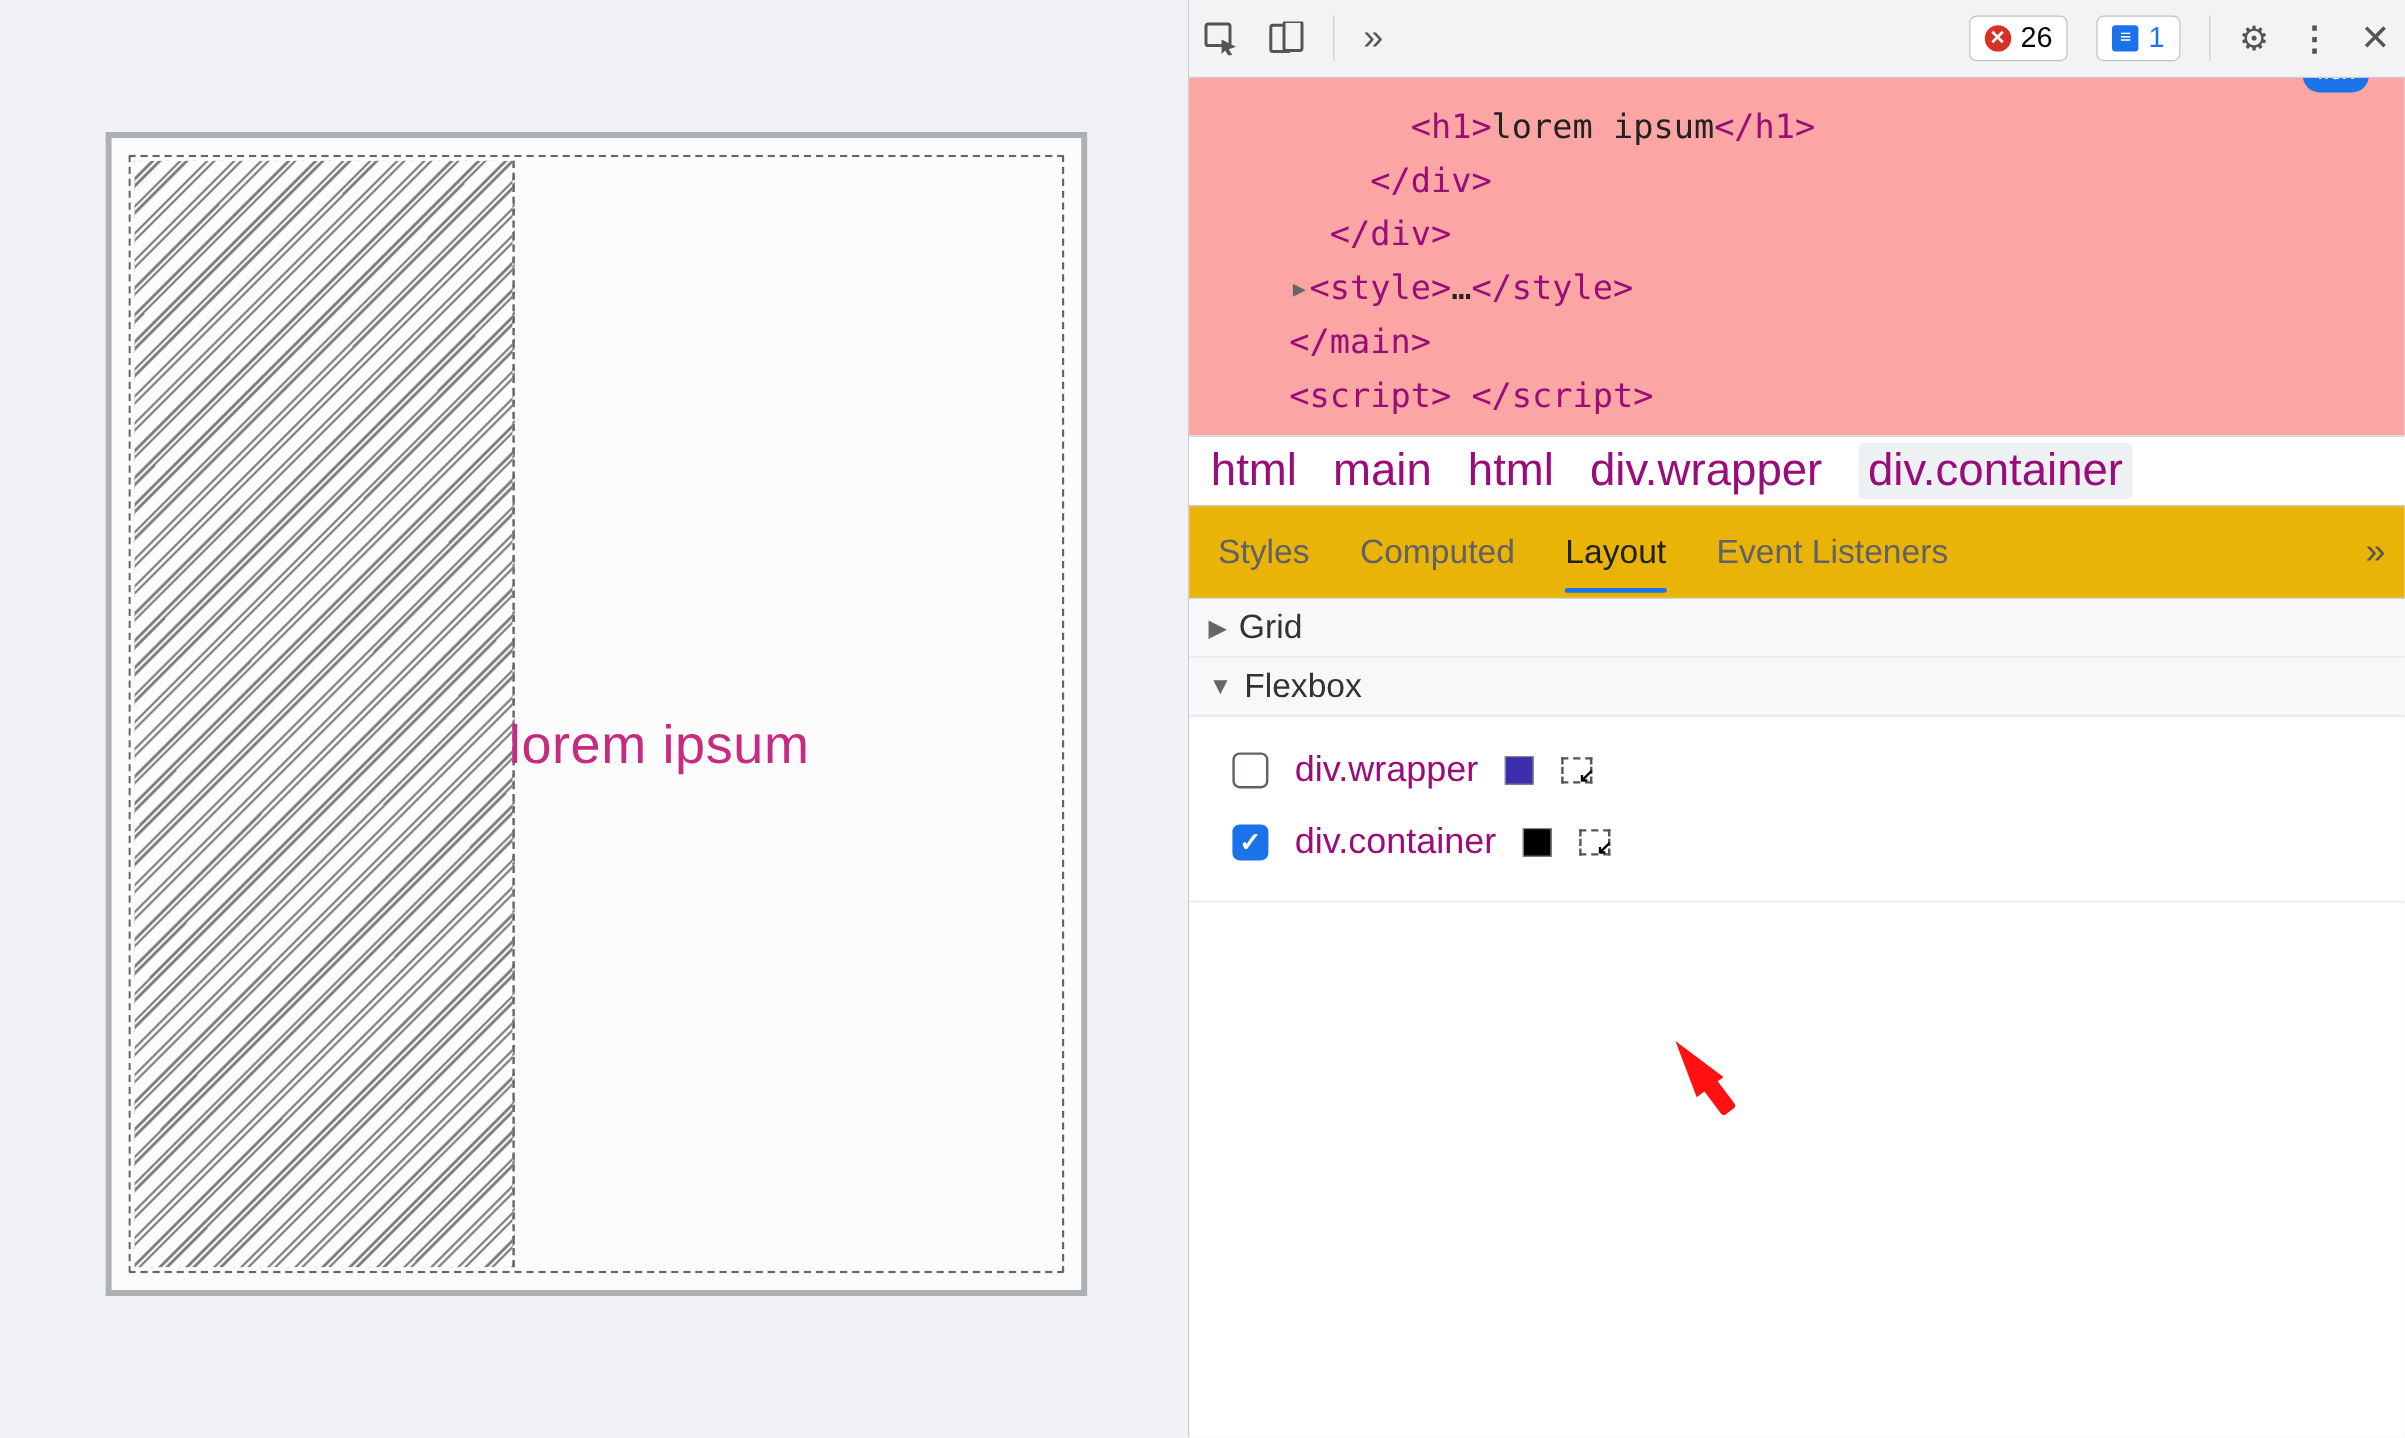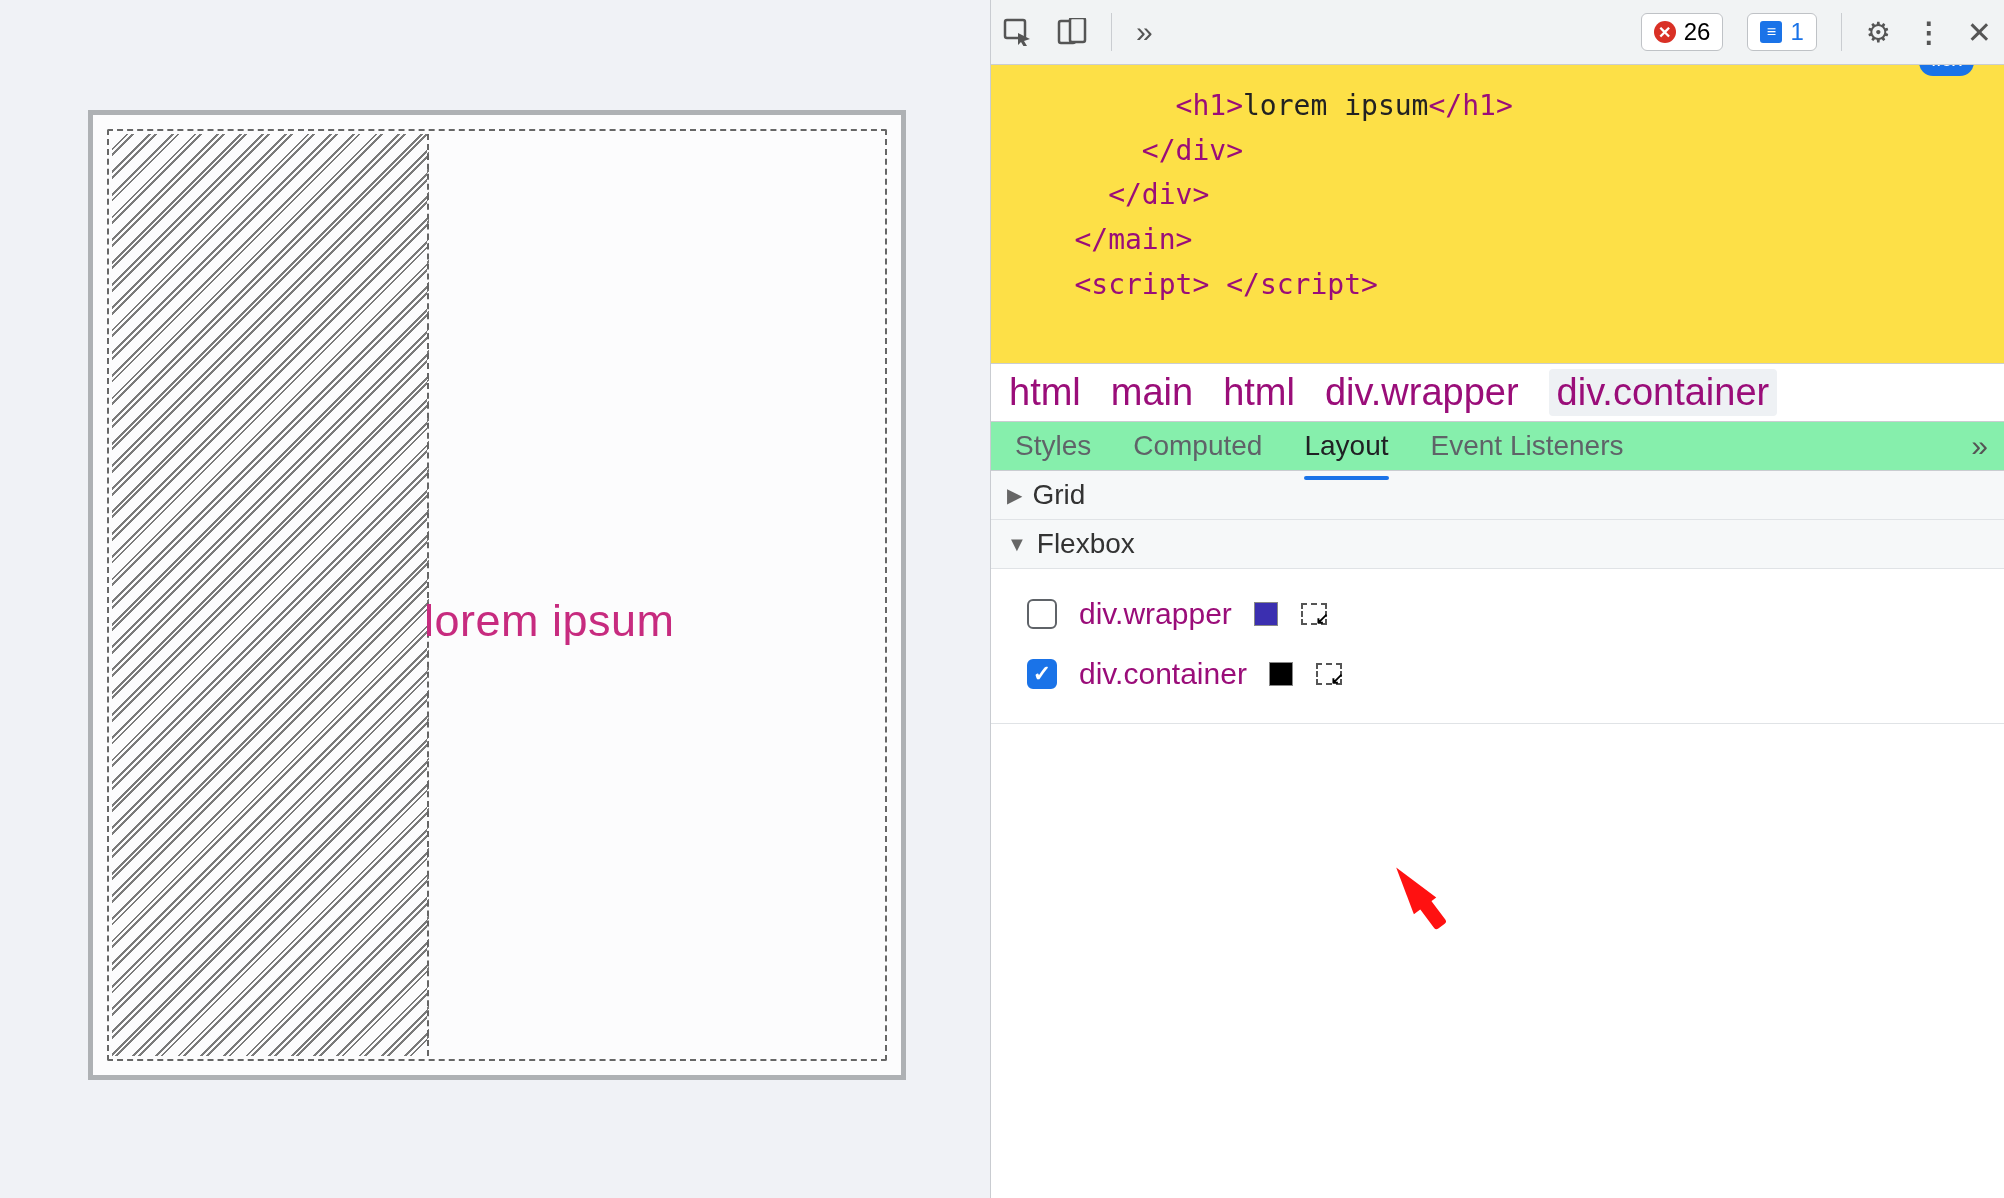--- a/index.html
+++ b/index.html
@@ -86,21 +86,21 @@
   .gear { font-size:28px; color:#555;}
   .more { font-size:28px; color:#555; font-weight:700;}
   .close-x { font-size:30px; color:#555;}
 
   
   .dom-pane {
     font-family: ui-monospace, SFMono-Regular, Menlo, monospace;
     font-size: 28px;
     line-height: 1.6;
     padding: 0 16px 4px 16px;
-    background:#fde047;
+    background:#fca5a5;
     height: 298px;
     overflow: hidden;
   }
   .dom-pane .tag { color:#9a0d79; }
   .dom-pane .txt { color:#222; }
   .dom-pane .ell { color:#222; }
   .dom-row { white-space: pre; }
   .collapse-tri { color:#666; }
   .flex-badge { display:inline-block; background:#1a73e8; color:#fff; border-radius:14px; font-family:-apple-system,Helvetica; font-size:20px; padding:1px 12px; vertical-align:4px;}
 
@@ -113,22 +113,22 @@
     padding: 10px 18px 10px 18px;
     height:58px;
   }
   .breadcrumb .crumb { color:#9a0d79; }
   .breadcrumb .crumb.sel { background:#eef1f4; padding:2px 8px; border-radius:4px;}
 
   
   .subtabs {
     display:flex; align-items:center; gap:42px;
     padding: 0 24px;
-    height:50px;
-    background:#86efac;
+    height:78px;
+    background:#eab308;
     border-top:1px solid #cacdd1;
     border-bottom:1px solid #cacdd1;
     font-size:28px;
     color:#5f6368;
   }
   .subtabs .tab.active { color:#202124; position:relative; font-weight:400;}
   .subtabs .tab.active::after {
     content:""; position:absolute; left:0; right:0; bottom:-18px; height:4px; background:#1a73e8; border-radius:2px;
   }
   .subtabs .spacer { flex:1; }
@@ -219,20 +219,21 @@
     <span class="gear">⚙</span>
     <span class="more">⋮</span>
     <span class="close-x">✕</span>
   </div>
 
   <div class="dom-pane">
     <div class="dom-row" style="text-align:right; padding-right:14px; margin-top:-26px;"><span class="flex-badge">flex</span></div>
     <div class="dom-row"><span class="txt">          </span><span class="tag">&lt;h1&gt;</span><span class="txt">lorem ipsum</span><span class="tag">&lt;/h1&gt;</span></div>
     <div class="dom-row"><span class="tag">        &lt;/div&gt;</span></div>
     <div class="dom-row"><span class="tag">      &lt;/div&gt;</span></div>
+    <div class="dom-row"><span class="txt">    </span><span class="collapse-tri">▸</span><span class="tag">&lt;style&gt;</span><span class="ell">…</span><span class="tag">&lt;/style&gt;</span></div>
     <div class="dom-row"><span class="tag">    &lt;/main&gt;</span></div>
     <div class="dom-row"><span class="tag">    &lt;script&gt; &lt;/</span><span class="tag">script&gt;</span></div>
   </div>
 
   <div class="breadcrumb">
     <span class="crumb">html</span>
     <span class="crumb">main</span>
     <span class="crumb">html</span>
     <span class="crumb">div.wrapper</span>
     <span class="crumb sel">div.container</span>

